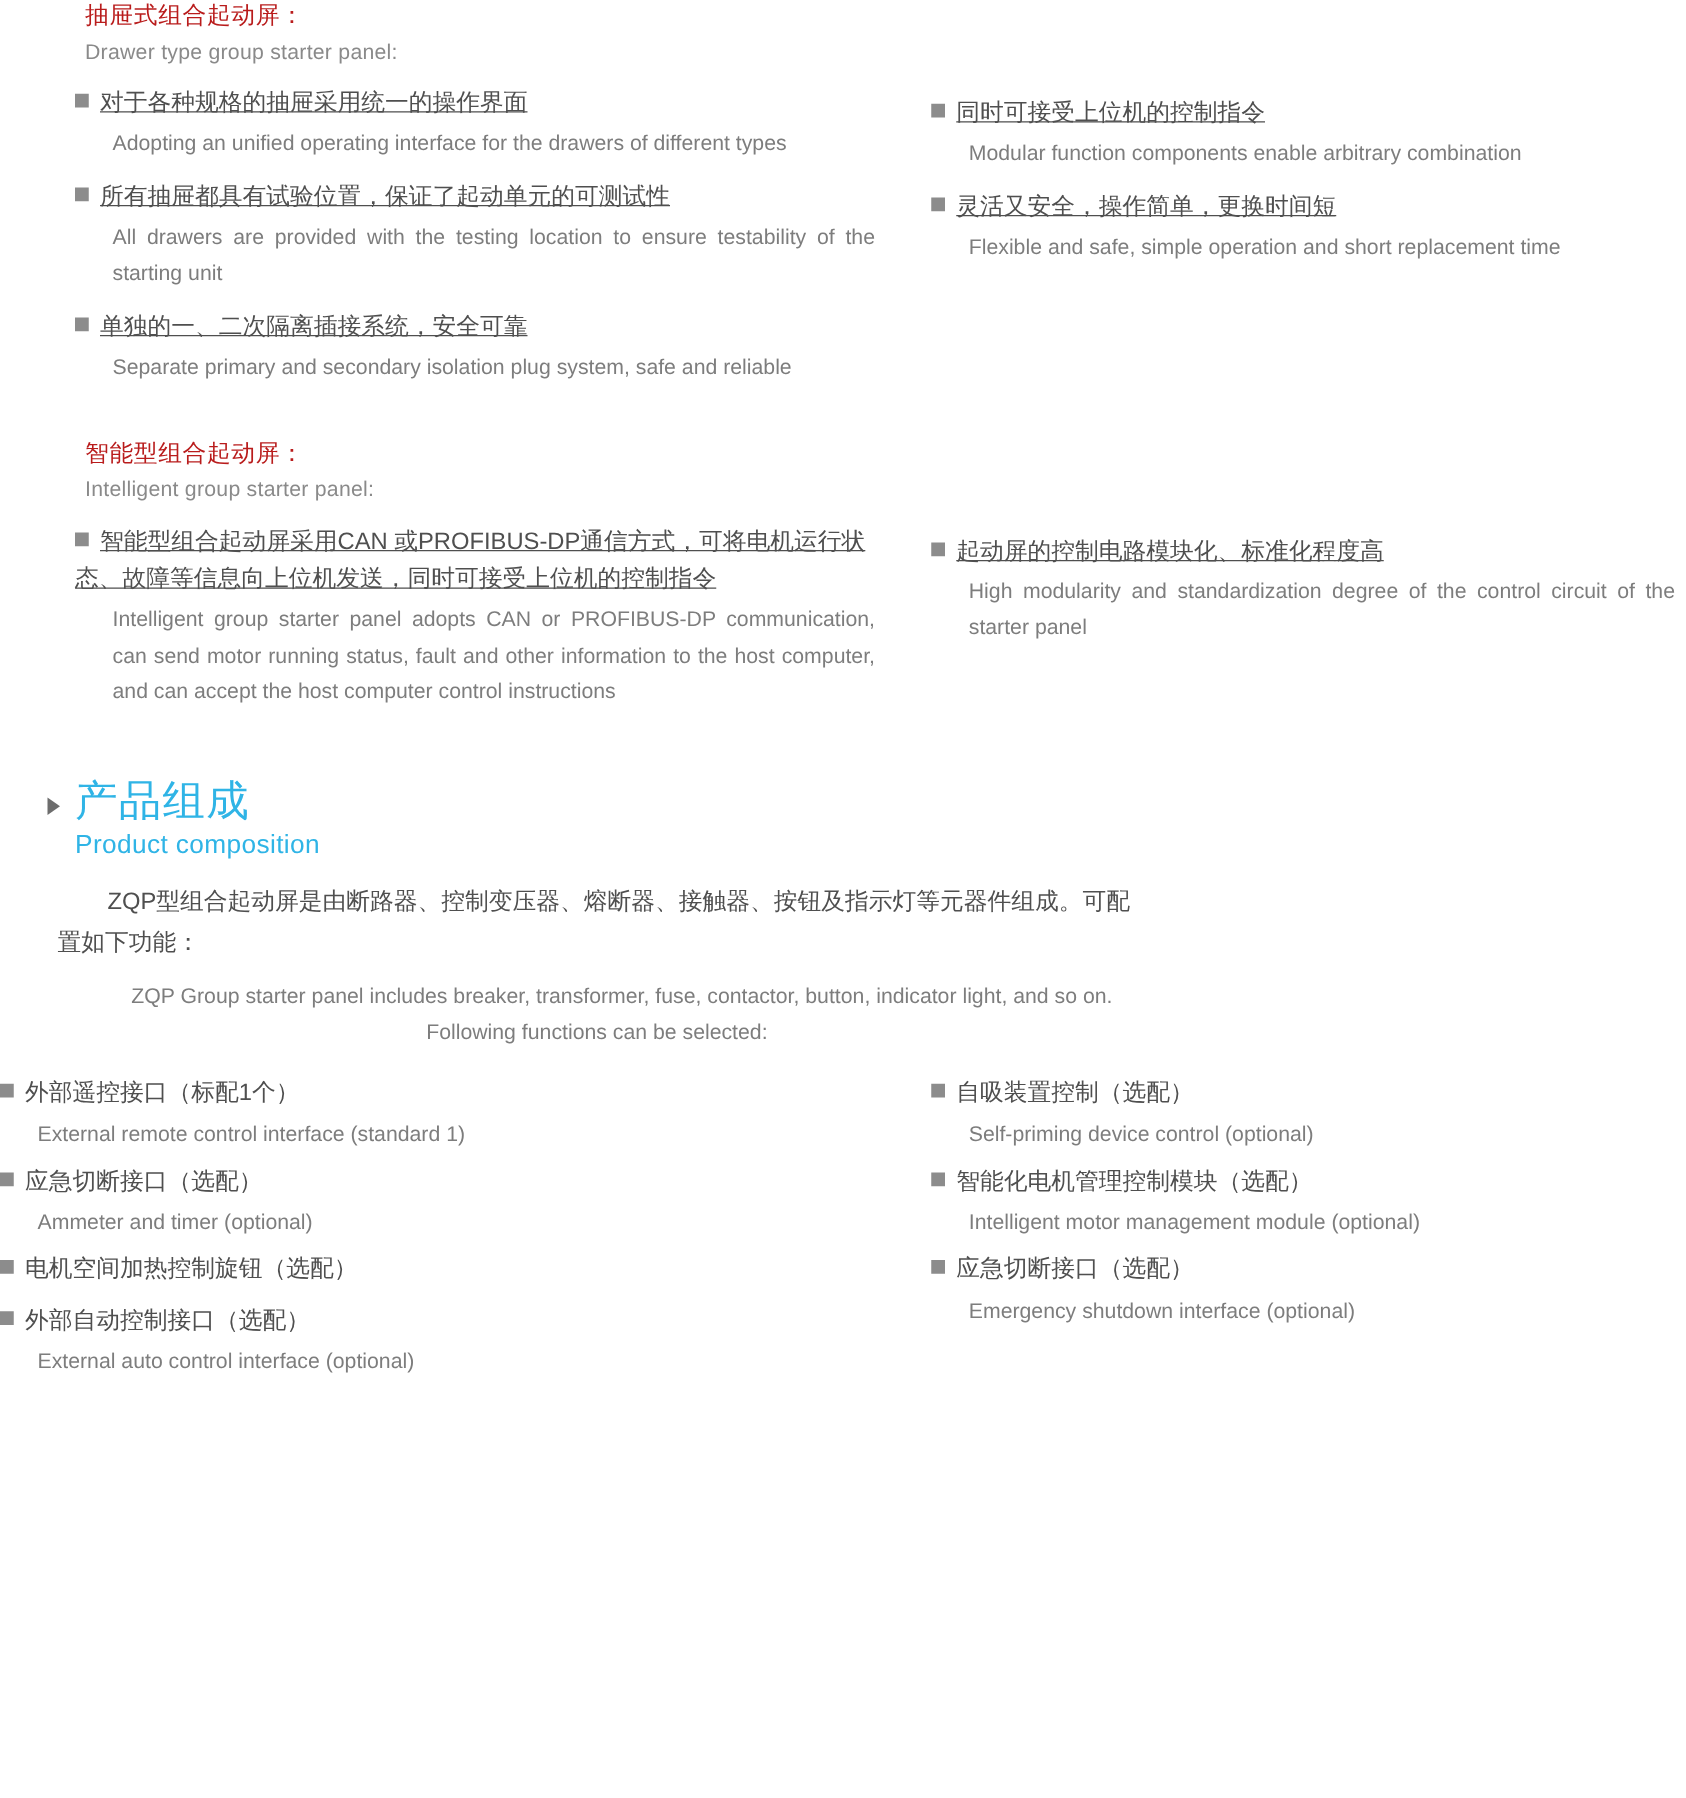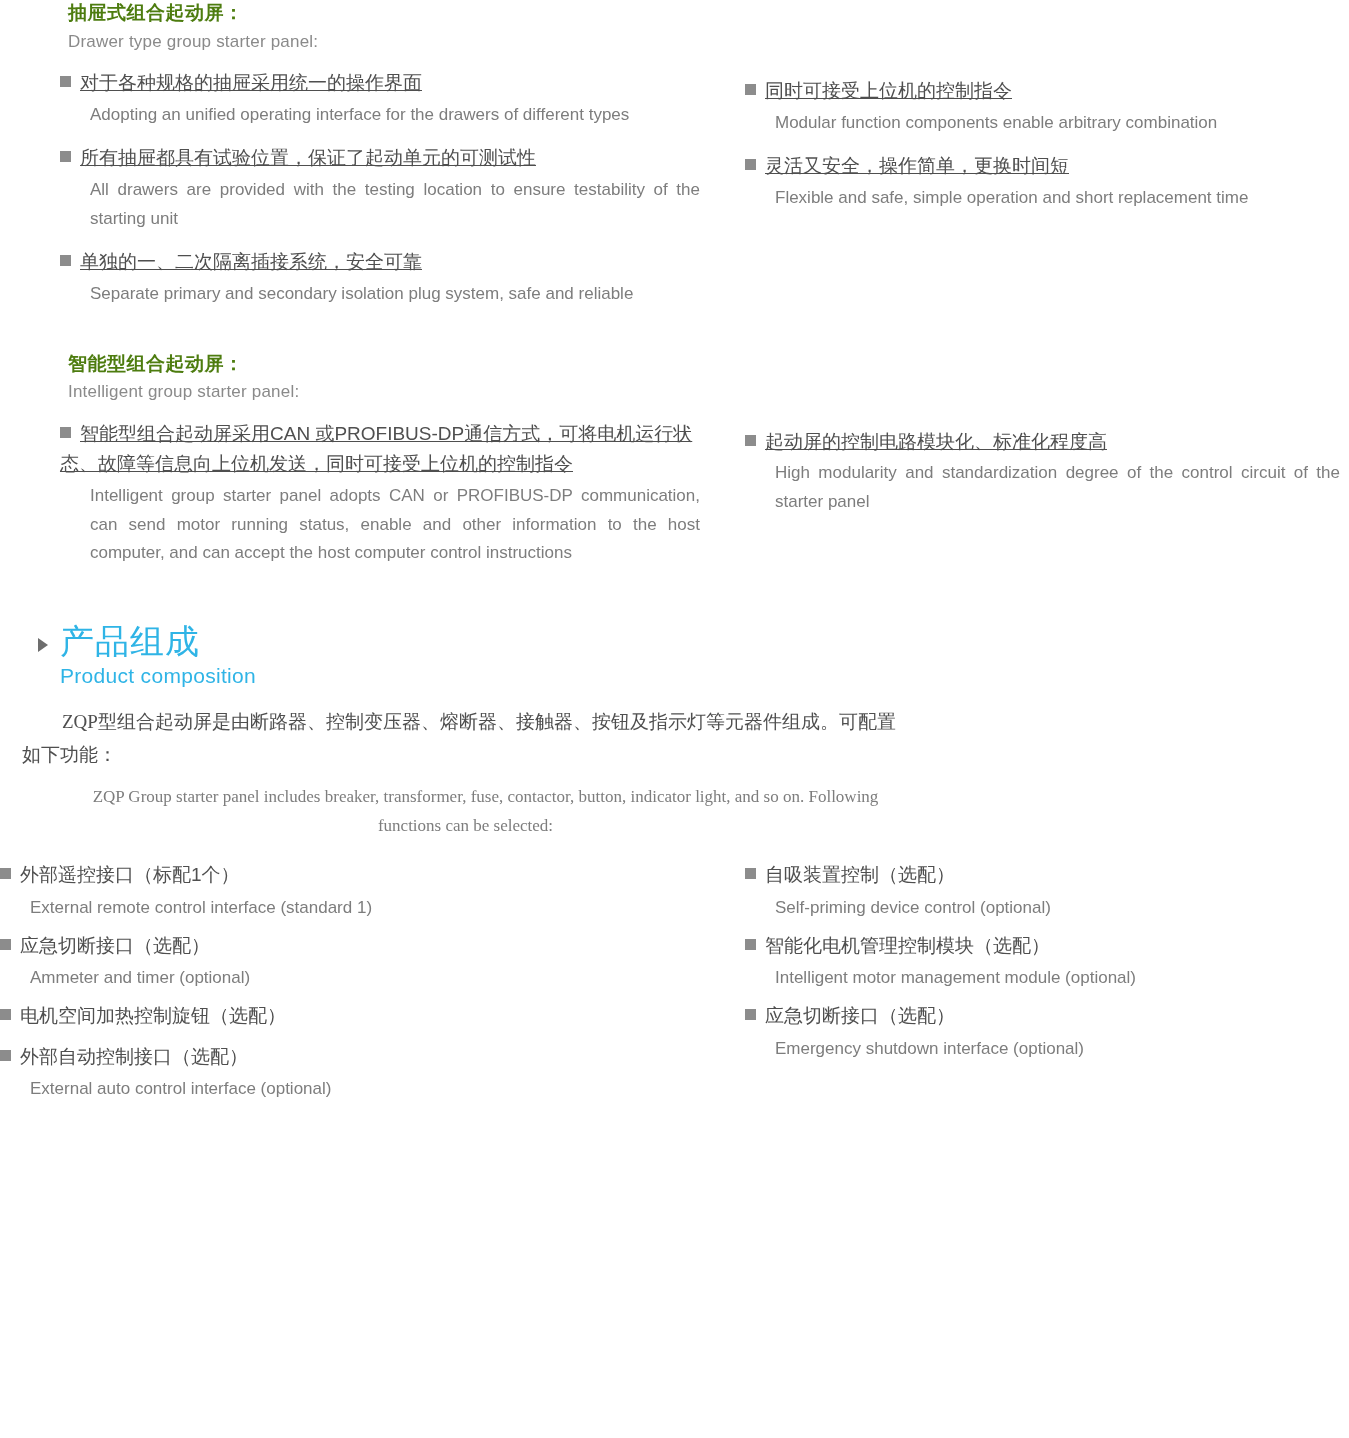--- a/index.html
+++ b/index.html
@@ -18,22 +18,22 @@
     position: relative;
     width: 1349px;
     min-height: 1438px;
     padding: 0;
     box-sizing: border-box;
   }
 
   
   .cn-head {
     font-size: 19px;
-    font-weight: bold;
-    color: #4d7c0f;
+    font-weight: normal;
+    color: #b91c1c;
     letter-spacing: 0.5px;
     line-height: 1.4;
   }
   .en-head {
     font-size: 17px;
     color: #8a8a8a;
     line-height: 1.5;
     letter-spacing: 0.2px;
   }
 
@@ -117,23 +117,22 @@
   .sec-en {
     margin-left: 22px;
     font-size: 21px;
     color: #2fb4e6;
     letter-spacing: 0.3px;
     margin-top: 2px;
   }
 
   .para {
     margin-top: 18px;
-    padding-left: 22px;
+    padding-left: 46px;
     padding-right: 440px;
-    font-family: Liberation Serif, serif;
   }
   .para-cn {
     font-size: 19px;
     color: #4f4f4f;
     line-height: 1.72;
     text-indent: 40px;
   }
   .para-en {
     font-size: 17px;
     color: #7d7d7d;
@@ -219,21 +218,21 @@
   <div class="cols">
 
     <div class="col-left">
       <div class="cn-head block-title-cn">智能型组合起动屏：</div>
       <div class="en-head block-title-en">Intelligent group starter panel:</div>
 
       <div class="bullet-row">
         <div class="bullet-cn">
           <span class="sq"></span><span>智能型组合起动屏采用CAN 或PROFIBUS-DP通信方式，可将电机运行状态、故障等信息向上位机发送，同时可接受上位机的控制指令</span>
         </div>
-        <div class="bullet-en">Intelligent group starter panel adopts CAN or PROFIBUS-DP communication, can send motor running status, enable and other information to the host computer, and can accept the host computer control instructions</div>
+        <div class="bullet-en">Intelligent group starter panel adopts CAN or PROFIBUS-DP communication, can send motor running status, fault and other information to the host computer, and can accept the host computer control instructions</div>
       </div>
     </div>
 
     <div class="col-right">
       <div style="height:76px"></div>
       <div class="bullet-row" style="margin-top:0">
         <div class="bullet-cn">
           <span class="sq"></span><span>起动屏的控制电路模块化、标准化程度高</span>
         </div>
         <div class="bullet-en">High modularity and standardization degree of the control circuit of the starter panel</div>

